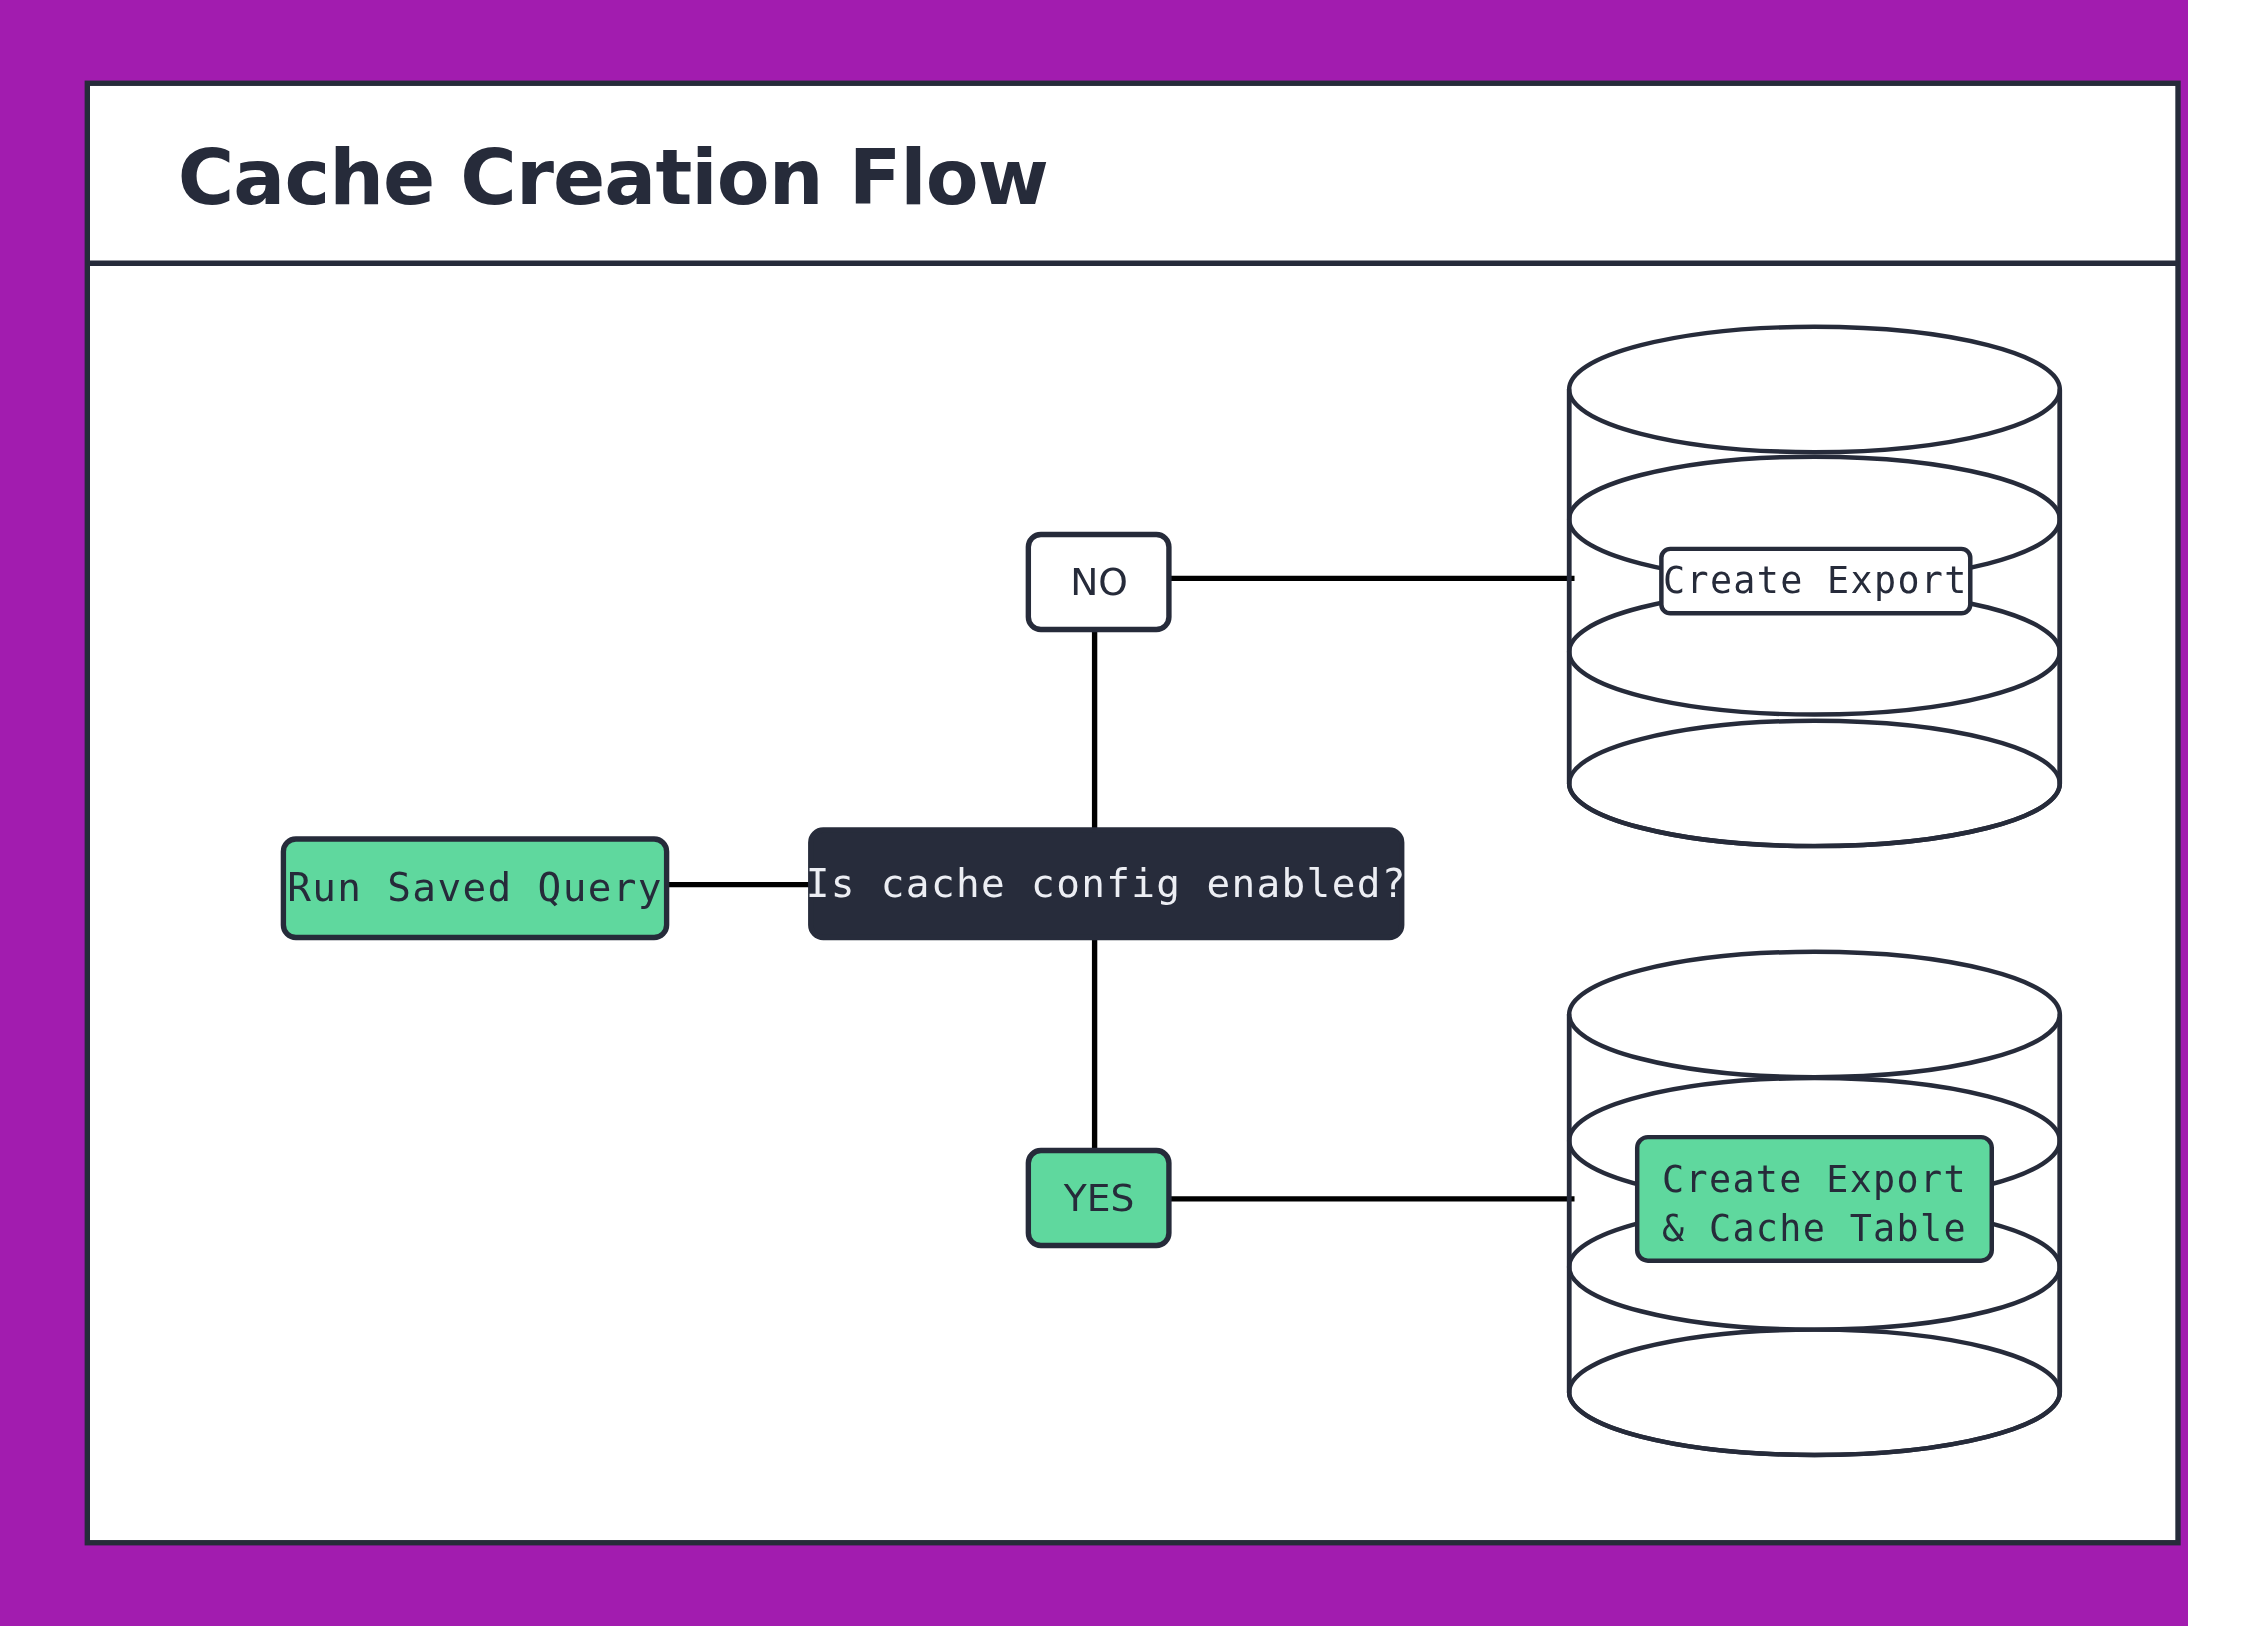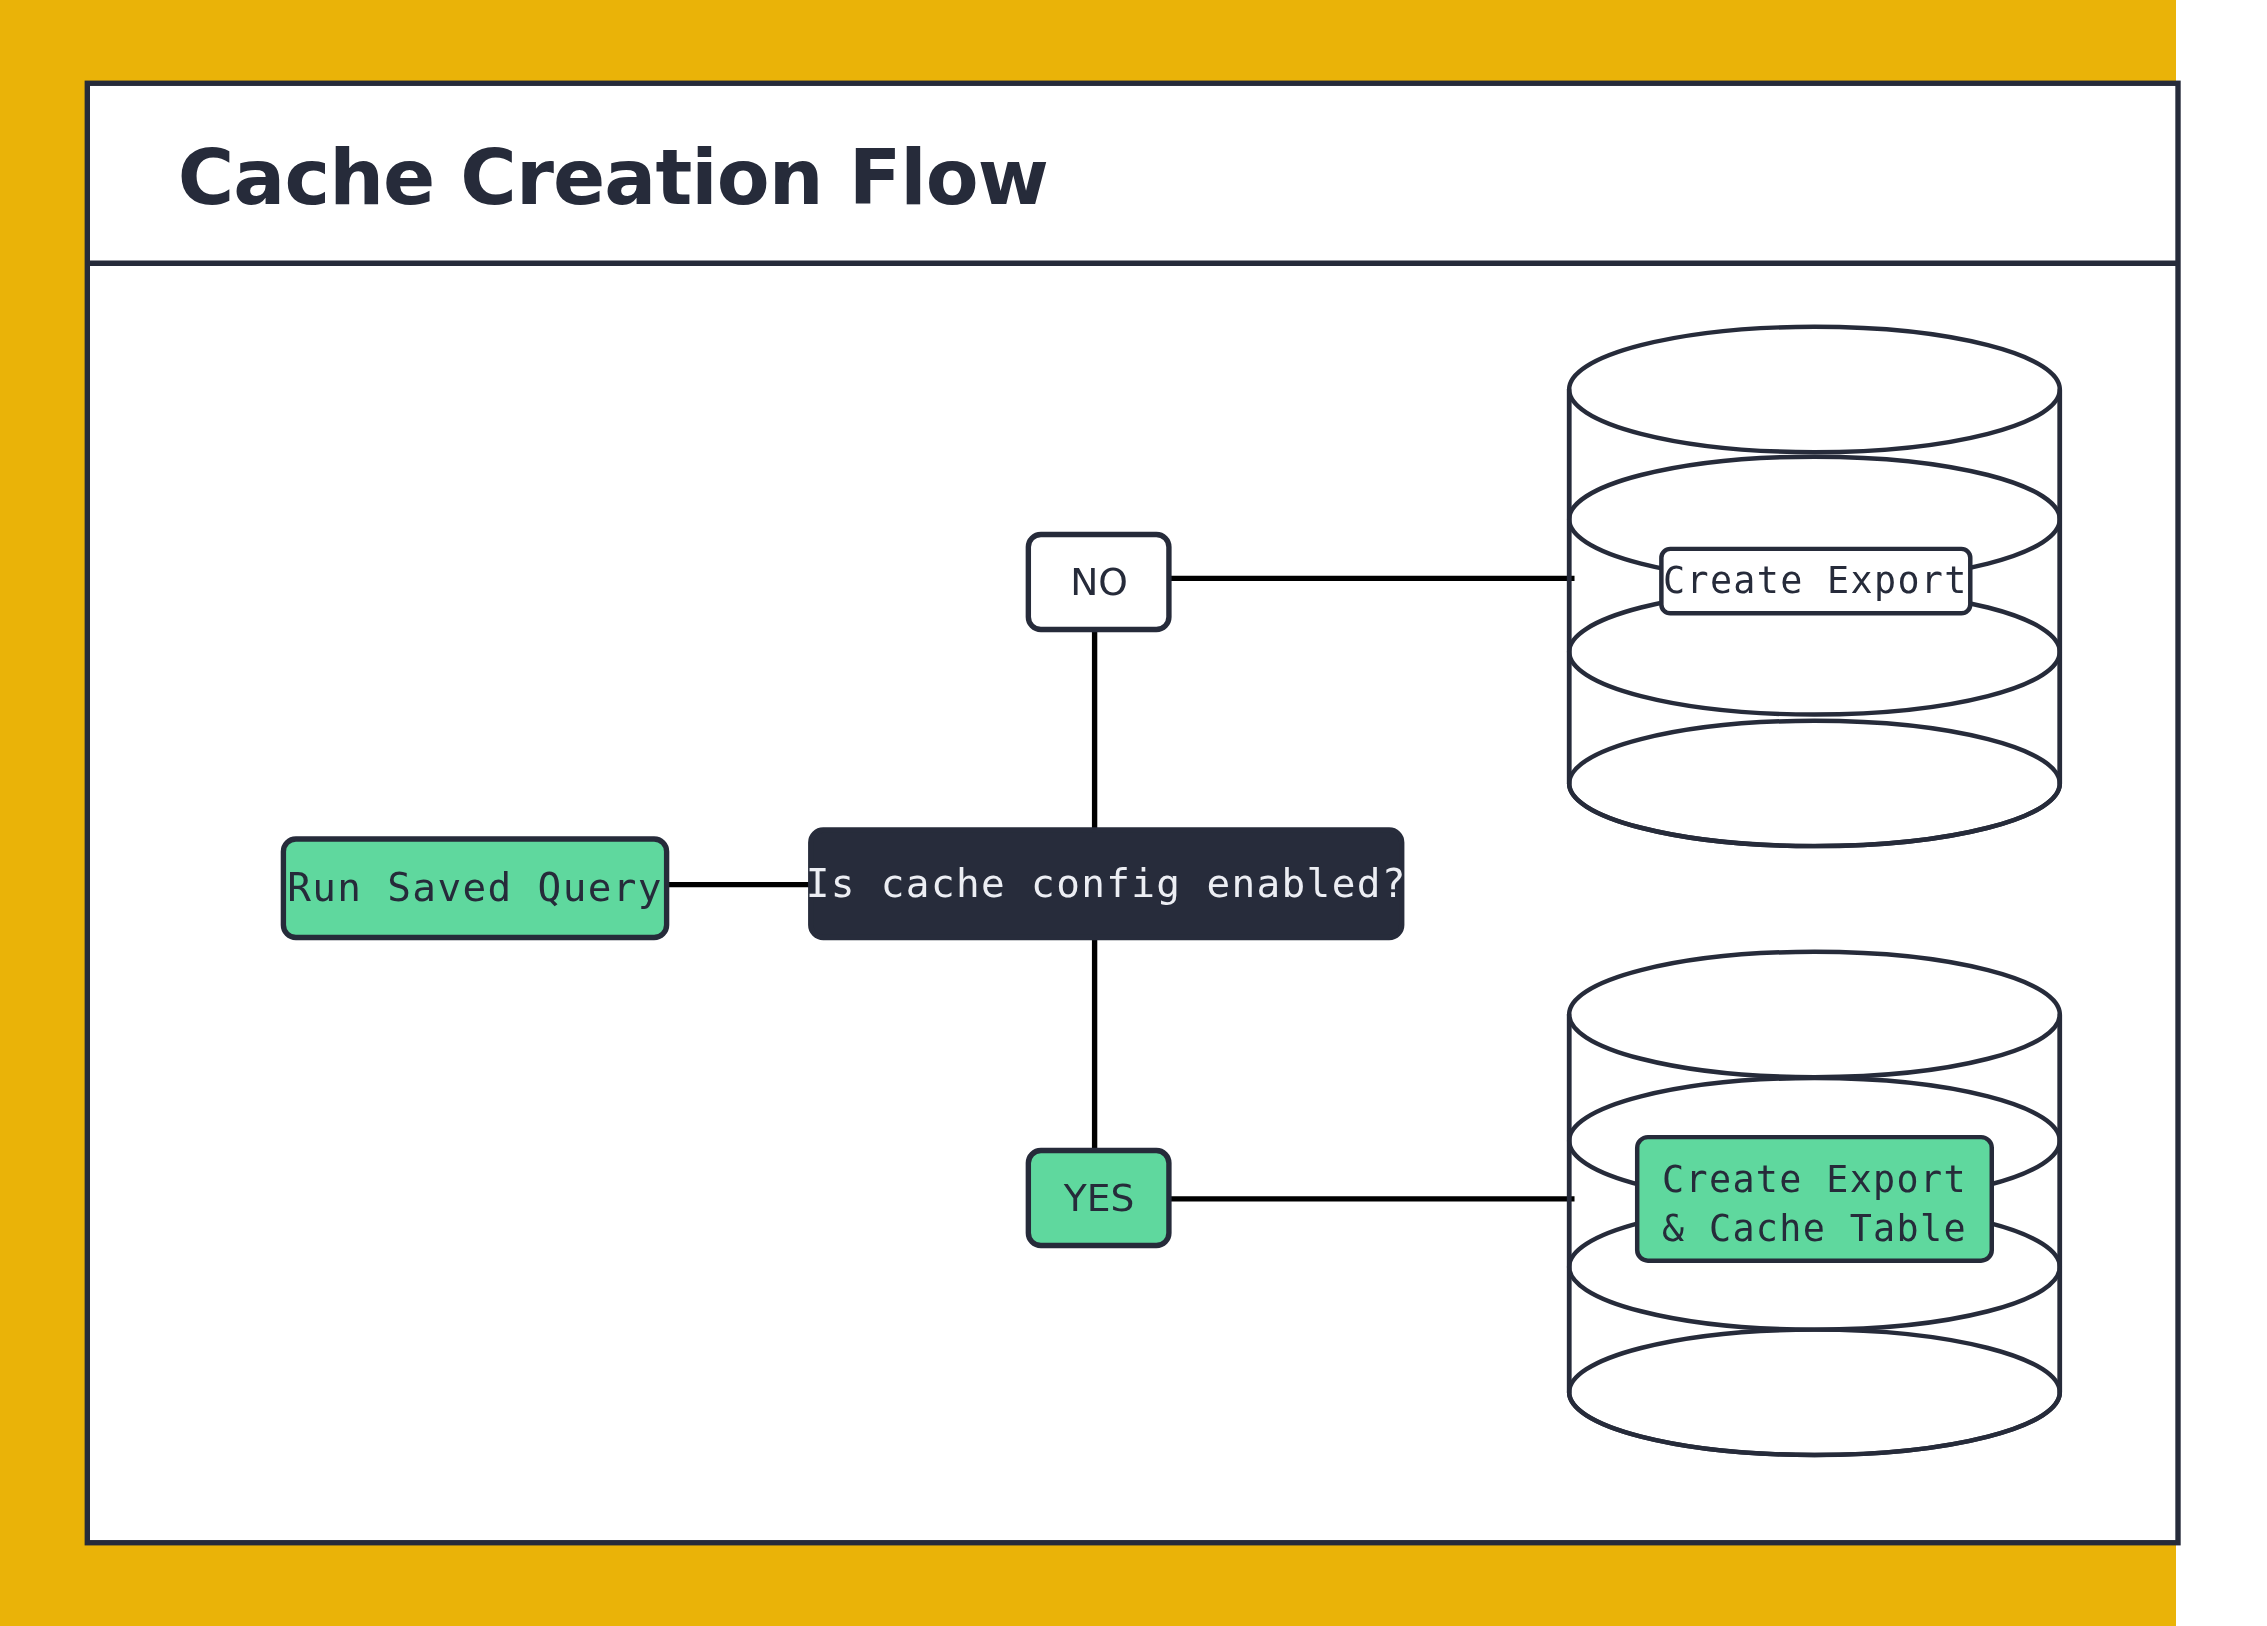--- a/index.html
+++ b/index.html
@@ -10,21 +10,22 @@
   body {
     width: 2268px;
     height: 1626px;
     font-family: "DejaVu Sans", sans-serif;
     overflow: hidden;
   }
   #stage {
     position: relative;
     width: 2176px;
     height: 1626px;
-    background: #eab308;
+    background: #a21caf;
+    padding-left: 12px;
   }
   svg.diagram {
     position: absolute;
     top: 0;
     left: 0;
     width: 2268px;
     height: 1626px;
     display: block;
   }
   .frame-rect {

